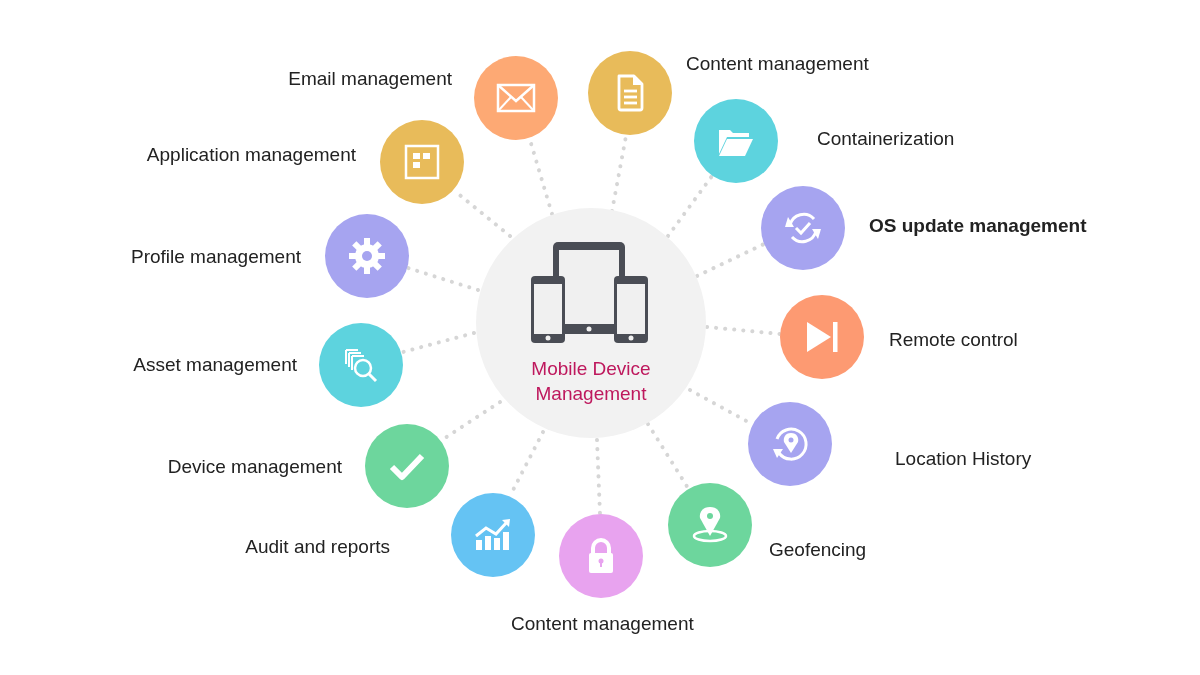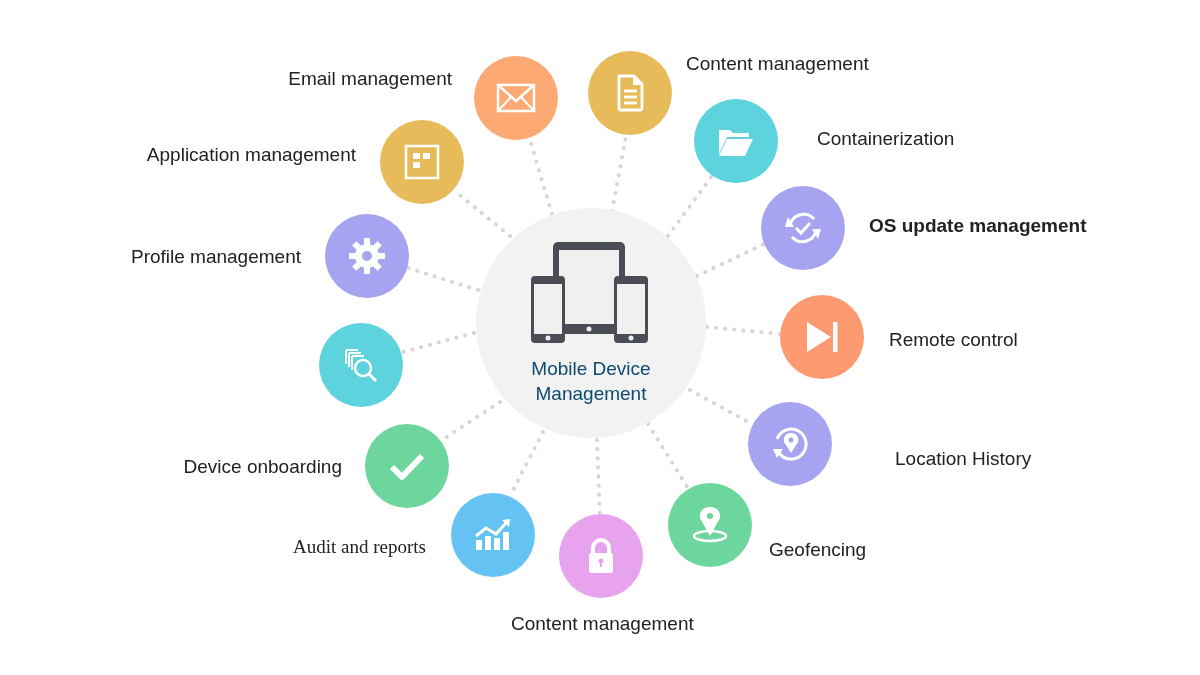--- a/index.html
+++ b/index.html
@@ -1,20 +1,20 @@
 <!DOCTYPE html>
 <html><head>
 <meta charset="utf-8">
 <style>
   html, body { margin: 0; padding: 0; background: #ffffff; }
   body { width: 1200px; height: 675px; position: relative; overflow: hidden; font-family: "Liberation Sans", "DejaVu Sans", sans-serif; }
   #stage { position: absolute; left: 0; top: 0; width: 1200px; height: 675px; }
   svg#links { position: absolute; left: 0; top: 0; width: 1200px; height: 675px; }
   .hub { position: absolute; width: 230px; height: 230px; border-radius: 50%; background: #f2f2f2; left: 476px; top: 208px; }
-  .hub-title { position: absolute; left: 0; width: 230px; top: 148px; text-align: center; font-size: 19px; line-height: 25px; color: #0c4a6e; }
+  .hub-title { position: absolute; left: 0; width: 230px; top: 148px; text-align: center; font-size: 19px; line-height: 25px; color: #be185d; }
   .hub-devices { position: absolute; left: 55px; top: 34px; width: 120px; height: 104px; }
   .node { position: absolute; width: 84px; height: 84px; border-radius: 50%; display: flex; align-items: center; justify-content: center; }
   .node svg { width: 42px; height: 42px; }
   .label { position: absolute; font-size: 19px; color: #222; white-space: nowrap; line-height: 24px; }
   .label.right { text-align: right; }
 </style>
 </head>
 <body>
 
 <div id="stage">
@@ -138,38 +138,39 @@
   <div class="node" style="left:451px;top:493px;background:#65C3F3;">
     <svg viewBox="0 0 42 42">
       <rect x="4" y="26" width="6" height="10" fill="#fff"></rect>
       <rect x="13" y="22" width="6" height="14" fill="#fff"></rect>
       <rect x="22" y="24" width="6" height="12" fill="#fff"></rect>
       <rect x="31" y="18" width="6" height="18" fill="#fff"></rect>
       <polyline points="4,22 14,14 24,20 35,8" fill="none" stroke="#fff" stroke-width="3"></polyline>
       <polygon points="30,6 38,5 37,13" fill="#fff"></polygon>
     </svg>
   </div>
-  <div class="label right" style="right:774px;top:535px;font-family:Liberation Serif, serif;">Audit and reports</div>
+  <div class="label right" style="right:810px;top:535px;">Audit and reports</div>
 
   <div class="node" style="left:365px;top:424px;background:#6DD69D;">
     <svg viewBox="0 0 42 42">
       <polyline points="6,22 16,32 36,11" fill="none" stroke="#fff" stroke-width="6" stroke-linejoin="round"></polyline>
     </svg>
   </div>
-  <div class="label right" style="right:858px;top:455px;">Device onboarding</div>
+  <div class="label right" style="right:858px;top:455px;">Device management</div>
 
   <div class="node" style="left:319px;top:323px;background:#5DD3DE;">
     <svg viewBox="0 0 42 42">
       <path d="M6 6 H18 M6 6 V20" stroke="#fff" stroke-width="2" fill="none"></path>
       <path d="M9 9 H21 M9 9 V23" stroke="#fff" stroke-width="2" fill="none"></path>
       <path d="M12 12 H24 M12 12 V26" stroke="#fff" stroke-width="2" fill="none"></path>
       <circle cx="23" cy="24" r="8" fill="none" stroke="#fff" stroke-width="2.5"></circle>
       <line x1="29" y1="30" x2="36" y2="37" stroke="#fff" stroke-width="3"></line>
     </svg>
   </div>
+  <div class="label right" style="right:903px;top:353px;">Asset management</div>
 
   <div class="node" style="left:325px;top:214px;background:#A6A4F0;">
     <svg viewBox="0 0 42 42">
       <g fill="#fff">
         <circle cx="21" cy="21" r="12"></circle>
         <rect x="18" y="3" width="6" height="8"></rect>
         <rect x="18" y="31" width="6" height="8"></rect>
         <rect x="3" y="18" width="8" height="6"></rect>
         <rect x="31" y="18" width="8" height="6"></rect>
         <rect x="18" y="3" width="6" height="8" transform="rotate(45 21 21)"></rect>

